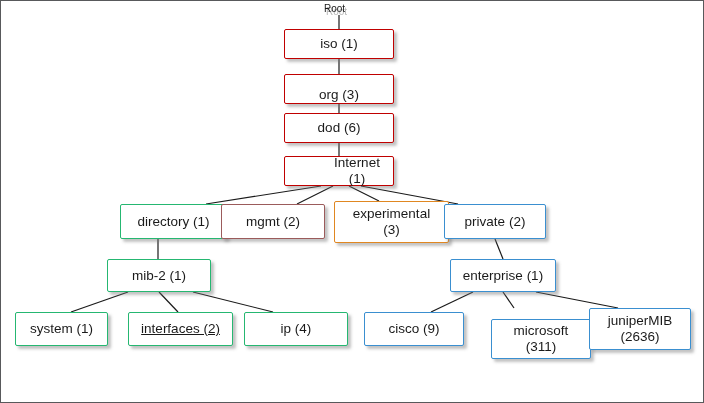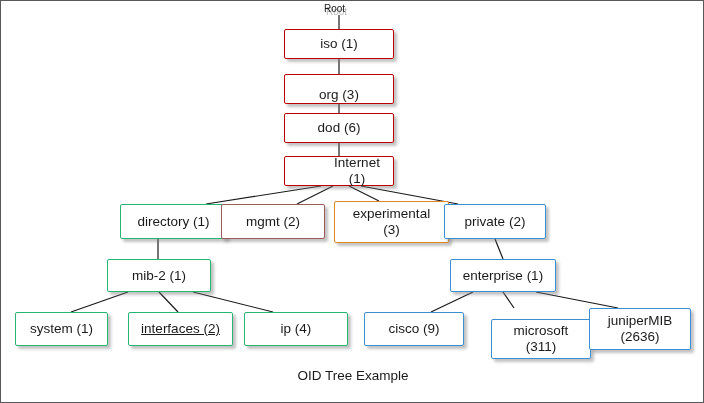--- a/index.html
+++ b/index.html
@@ -138,15 +138,14 @@
       <div class="node" style="left: 474px; top: 318px; width: 100px; height: 40px; border-color: rgb(58, 143, 208); margin-left: 16px;">
         <span class="lbl">microsoft
 (311)</span>
       </div>
       <div class="node" style="left: 588px; top: 307px; width: 102px; height: 42px; border-color: rgb(58, 143, 208);">
         <span class="lbl">juniperMIB
 (2636)</span>
       </div>
     </div>
 
-  <div class="caption" style="left: 296.5px; top: 367px;">OID Tree Example</div>
 
 </div>
 
 </body></html>

